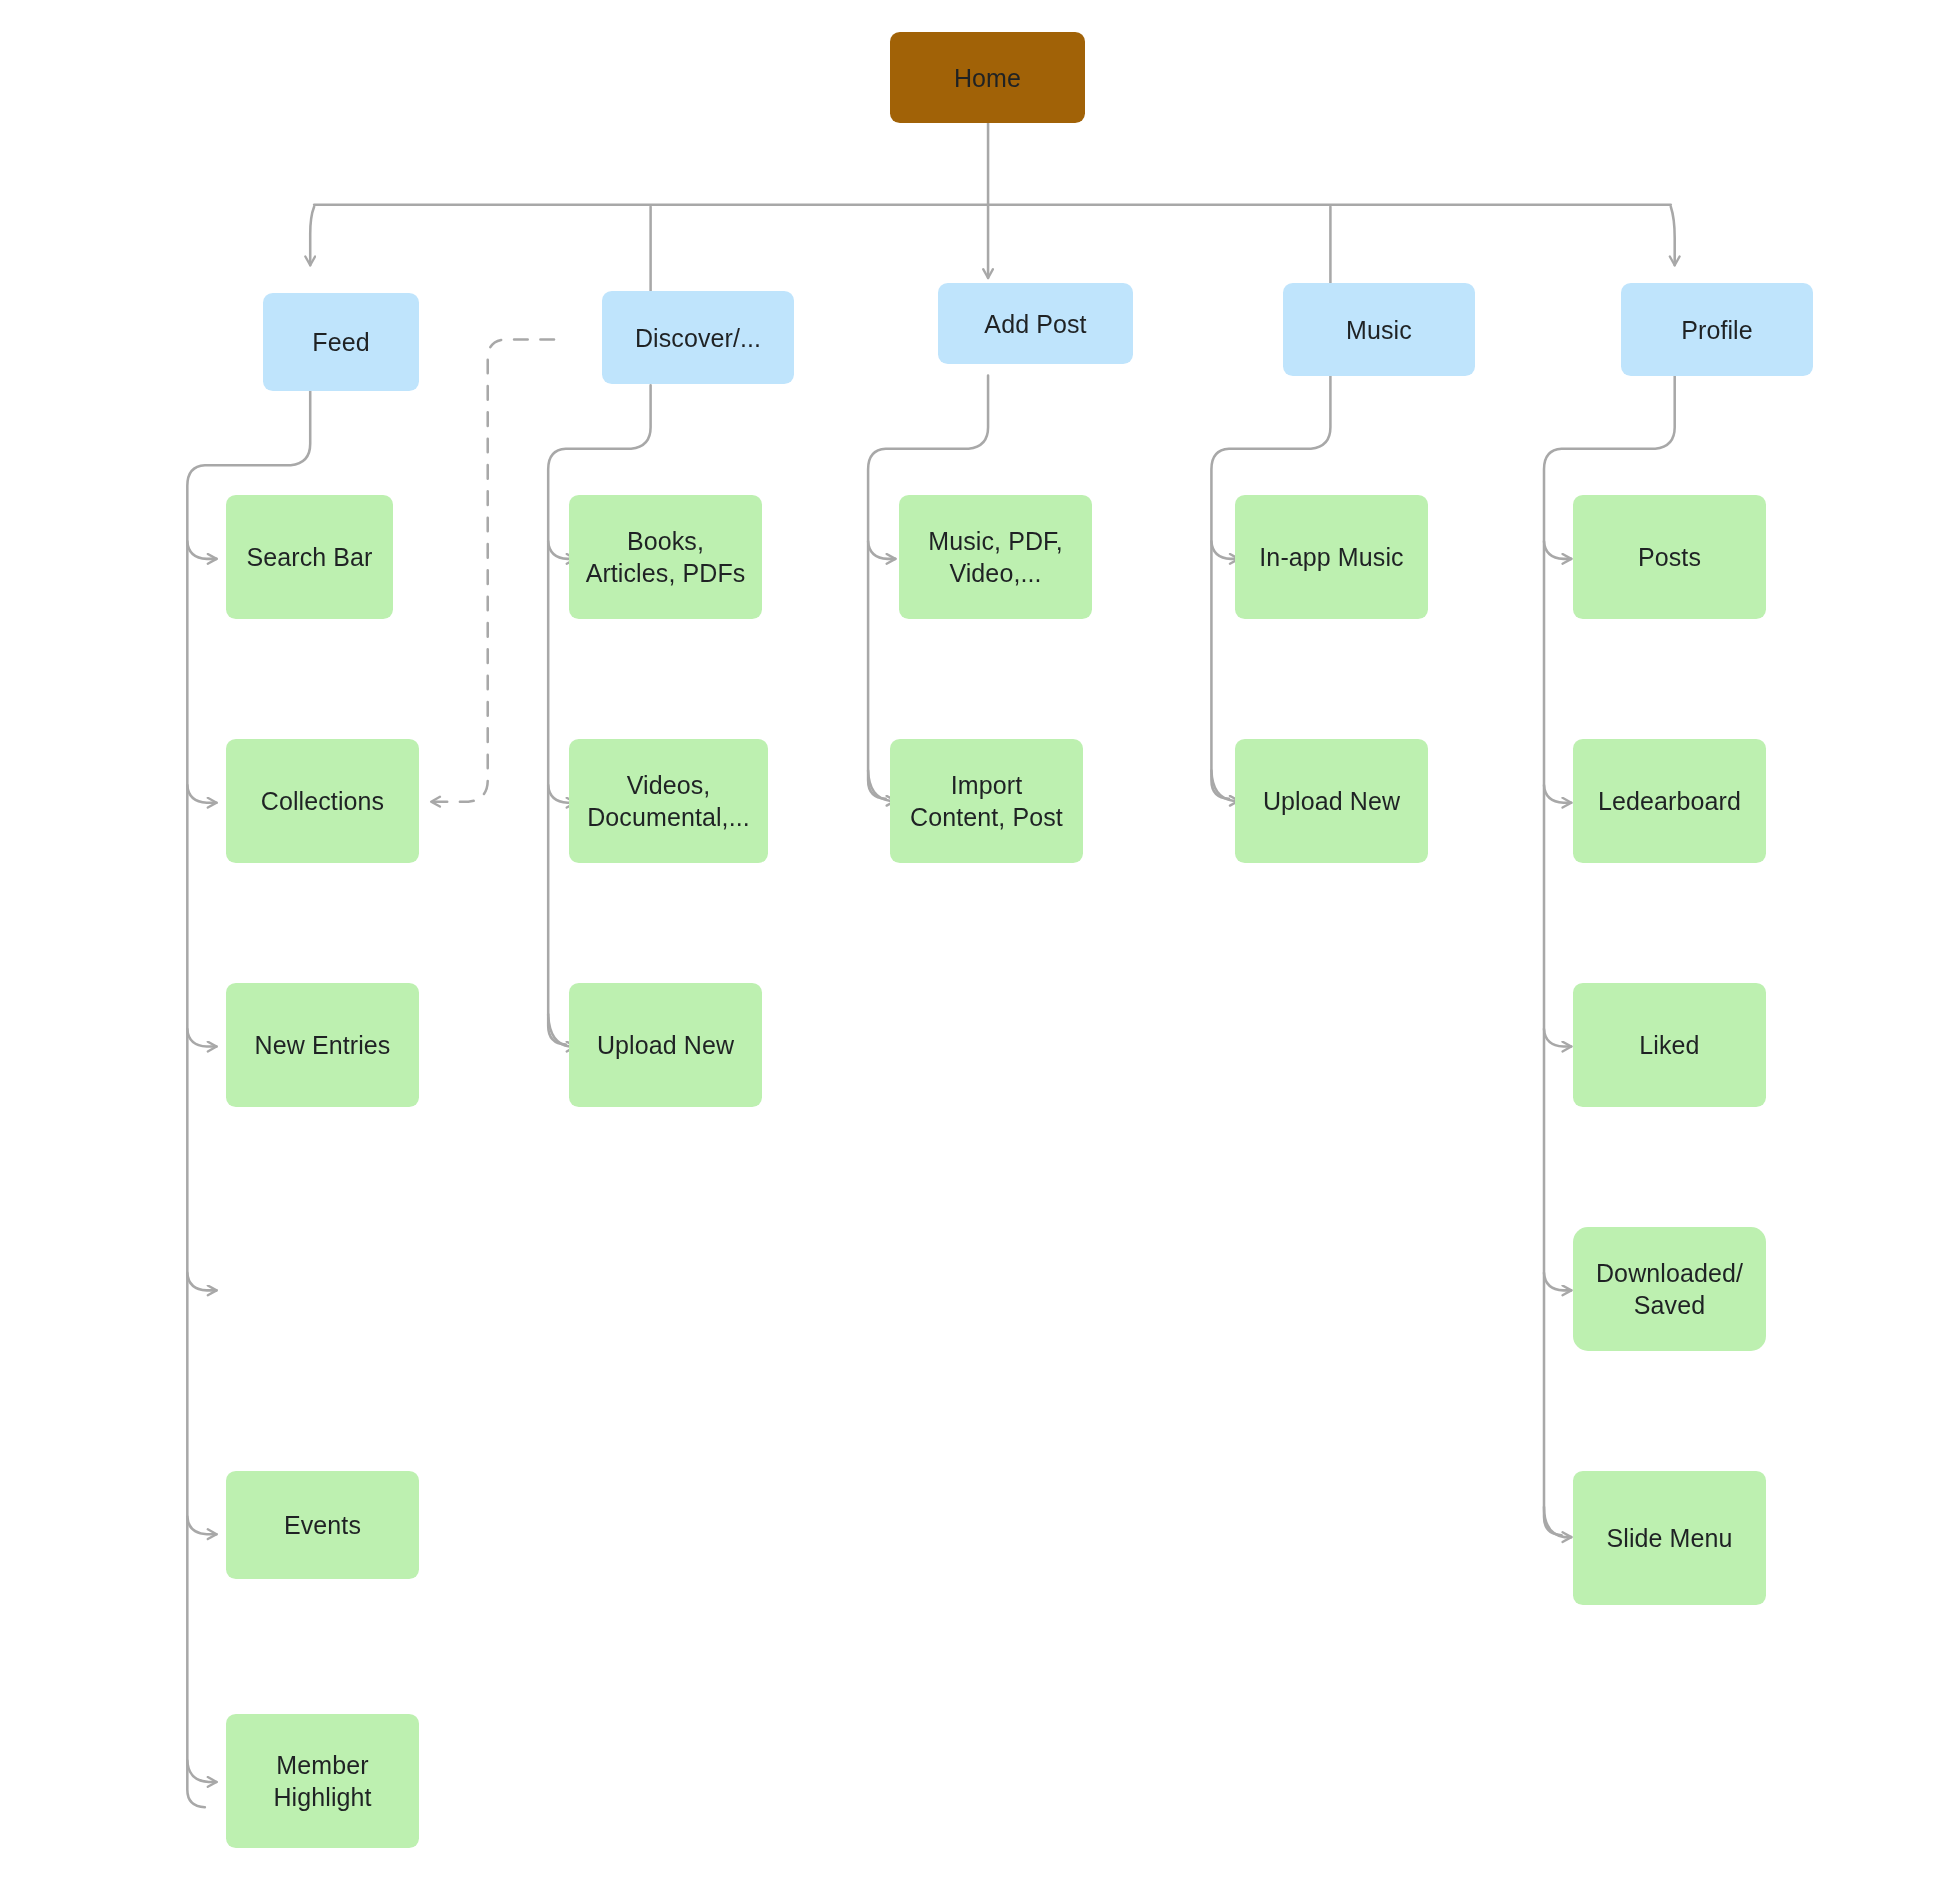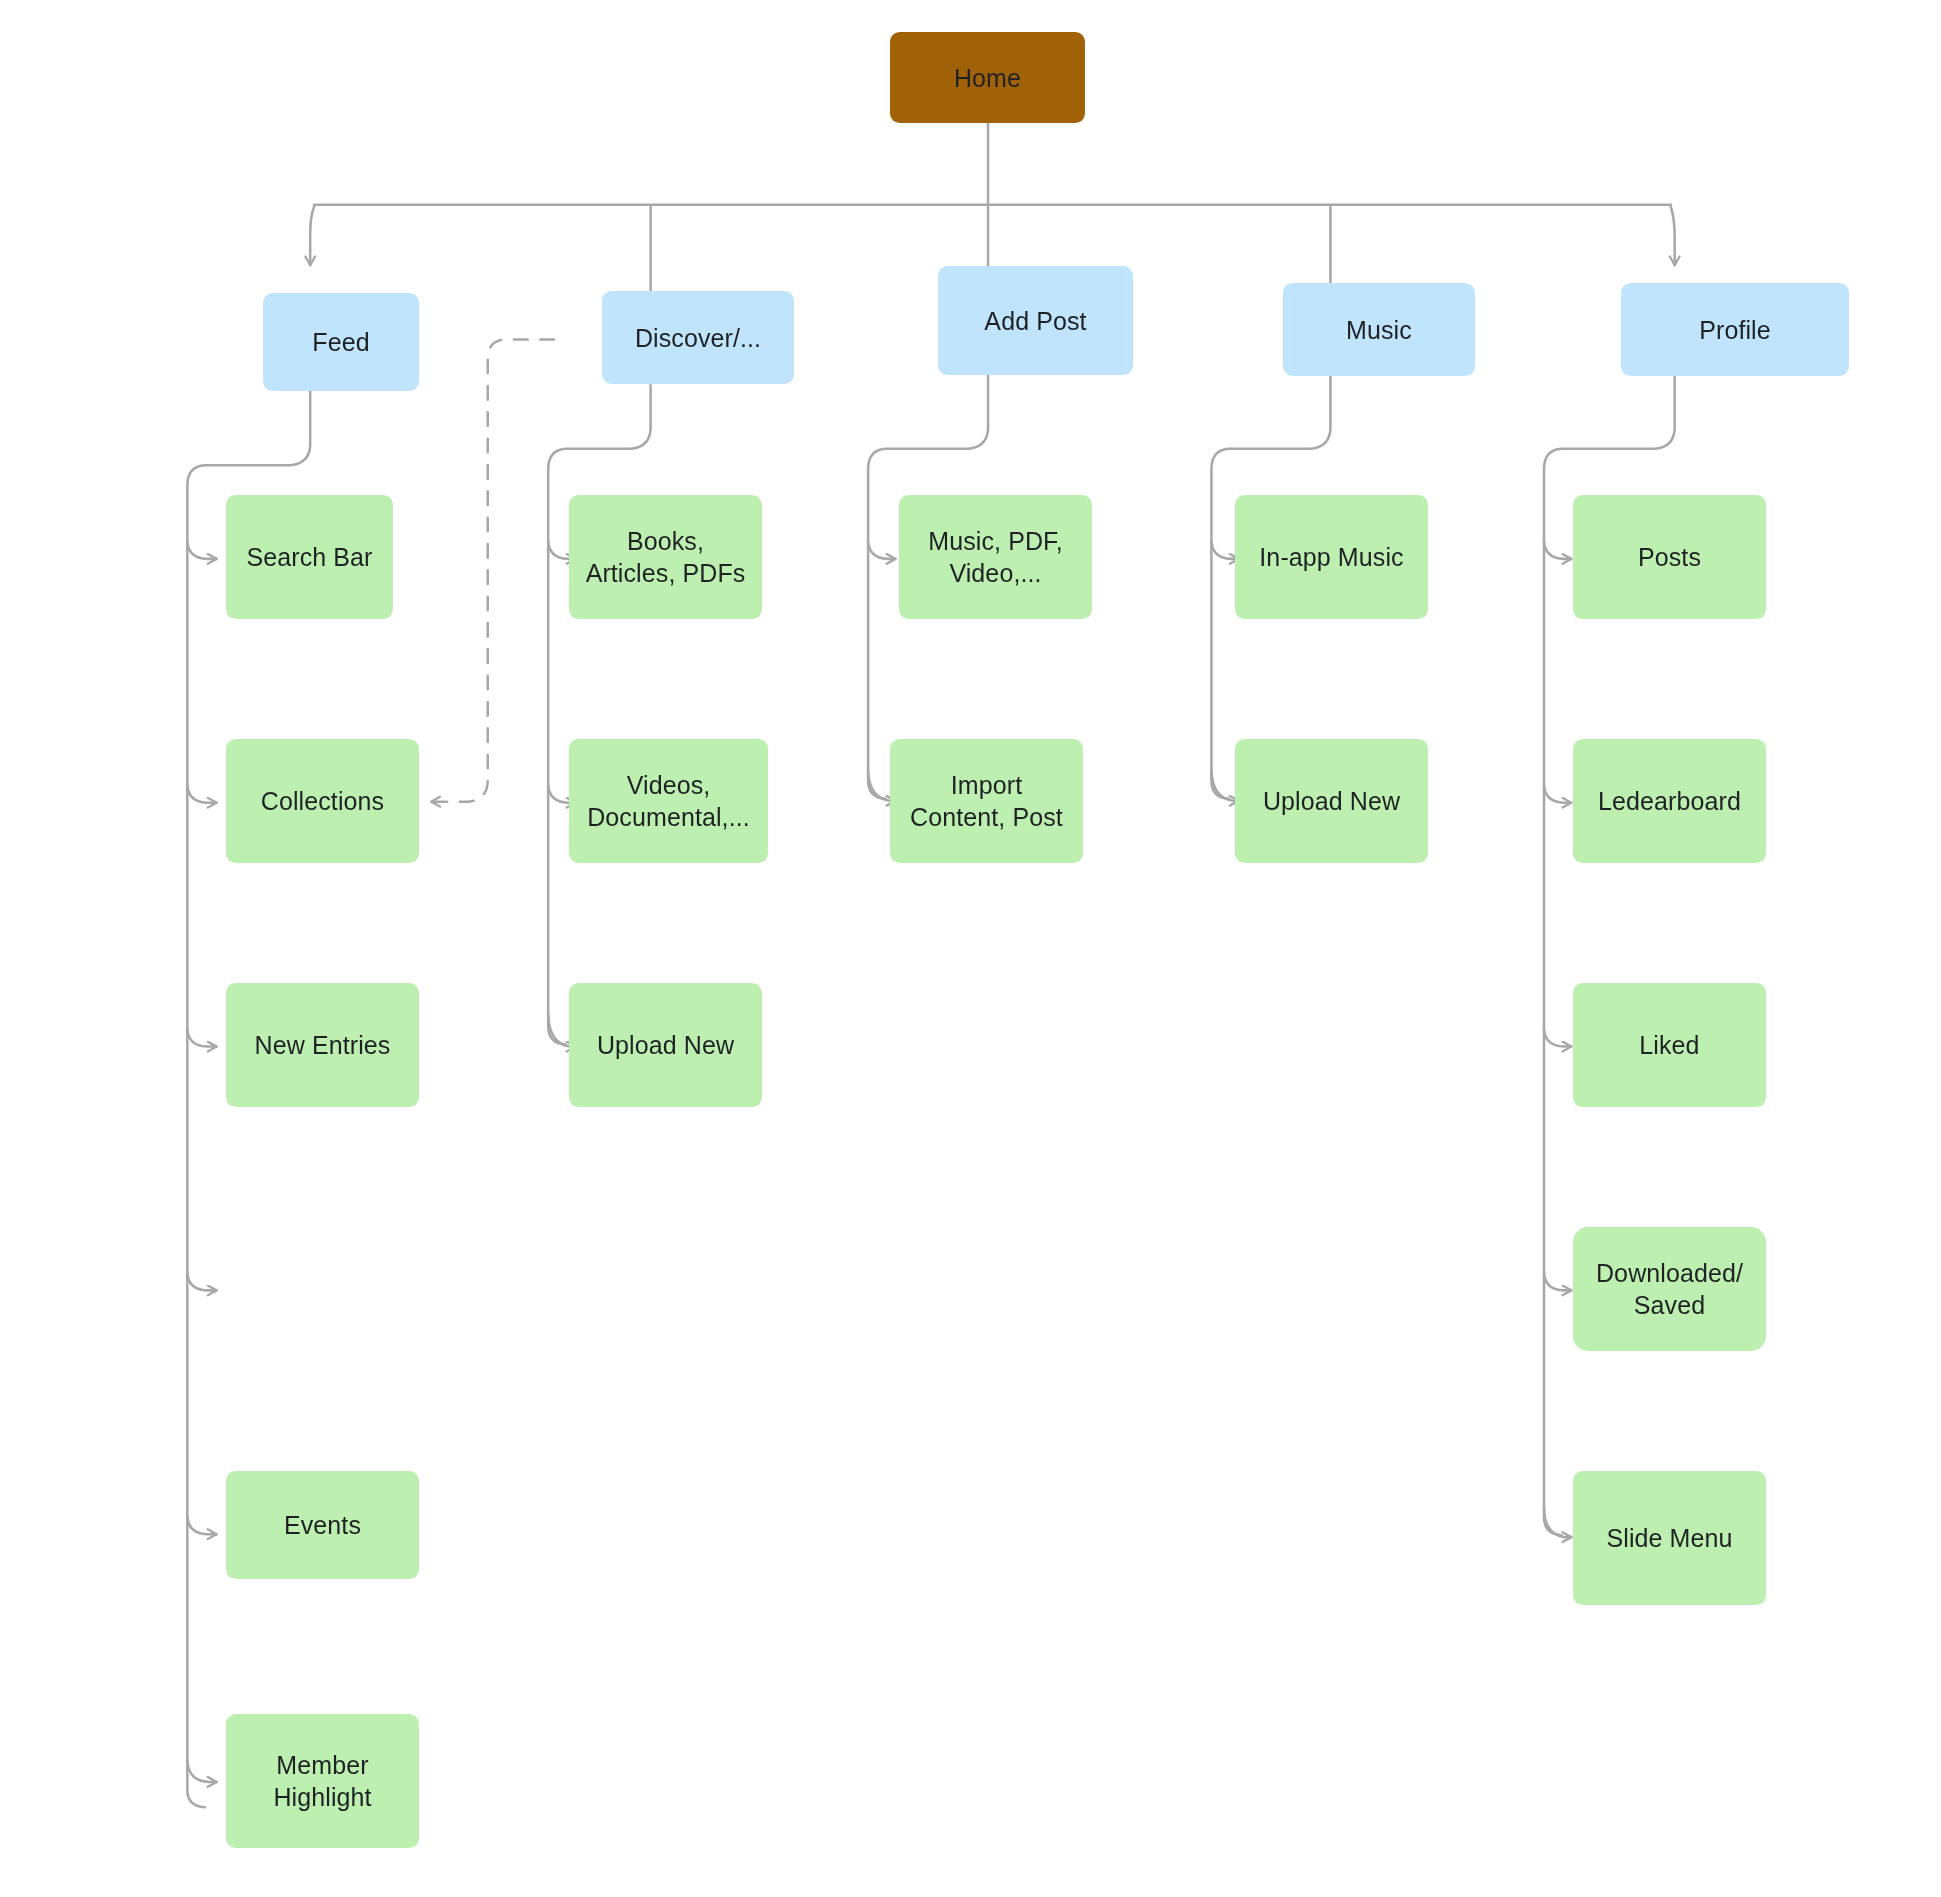--- a/index.html
+++ b/index.html
@@ -81,29 +81,29 @@
   </div>
 
   <div class="node n-section" style="left:215px;top:293px;width:156px;height:98px;">
     <span>Feed</span>
   </div>
 
   <div class="node n-section" style="left:554px;top:291px;width:192px;height:93px;">
     <span>Discover/...</span>
   </div>
 
-  <div class="node n-section" style="left:890px;top:266px;width:195px;height:109px;">
+  <div class="node n-section" style="left:890px;top:283px;width:195px;height:81px;">
     <span>Add Post</span>
   </div>
 
   <div class="node n-section" style="left:1235px;top:283px;width:192px;height:93px;">
     <span>Music</span>
   </div>
 
-  <div class="node n-section" style="left:1573px;top:283px;width:228px;height:93px;">
+  <div class="node n-section" style="left:1573px;top:283px;width:192px;height:93px;">
     <span>Profile</span>
   </div>
 
   <div class="node n-leaf" style="left:226px;top:495px;width:167px;height:124px;">
     <span>Search Bar</span>
   </div>
   <div class="node n-leaf" style="left:226px;top:739px;width:193px;height:124px;">
     <span>Collections</span>
   </div>
   <div class="node n-leaf" style="left:226px;top:983px;width:193px;height:124px;">

